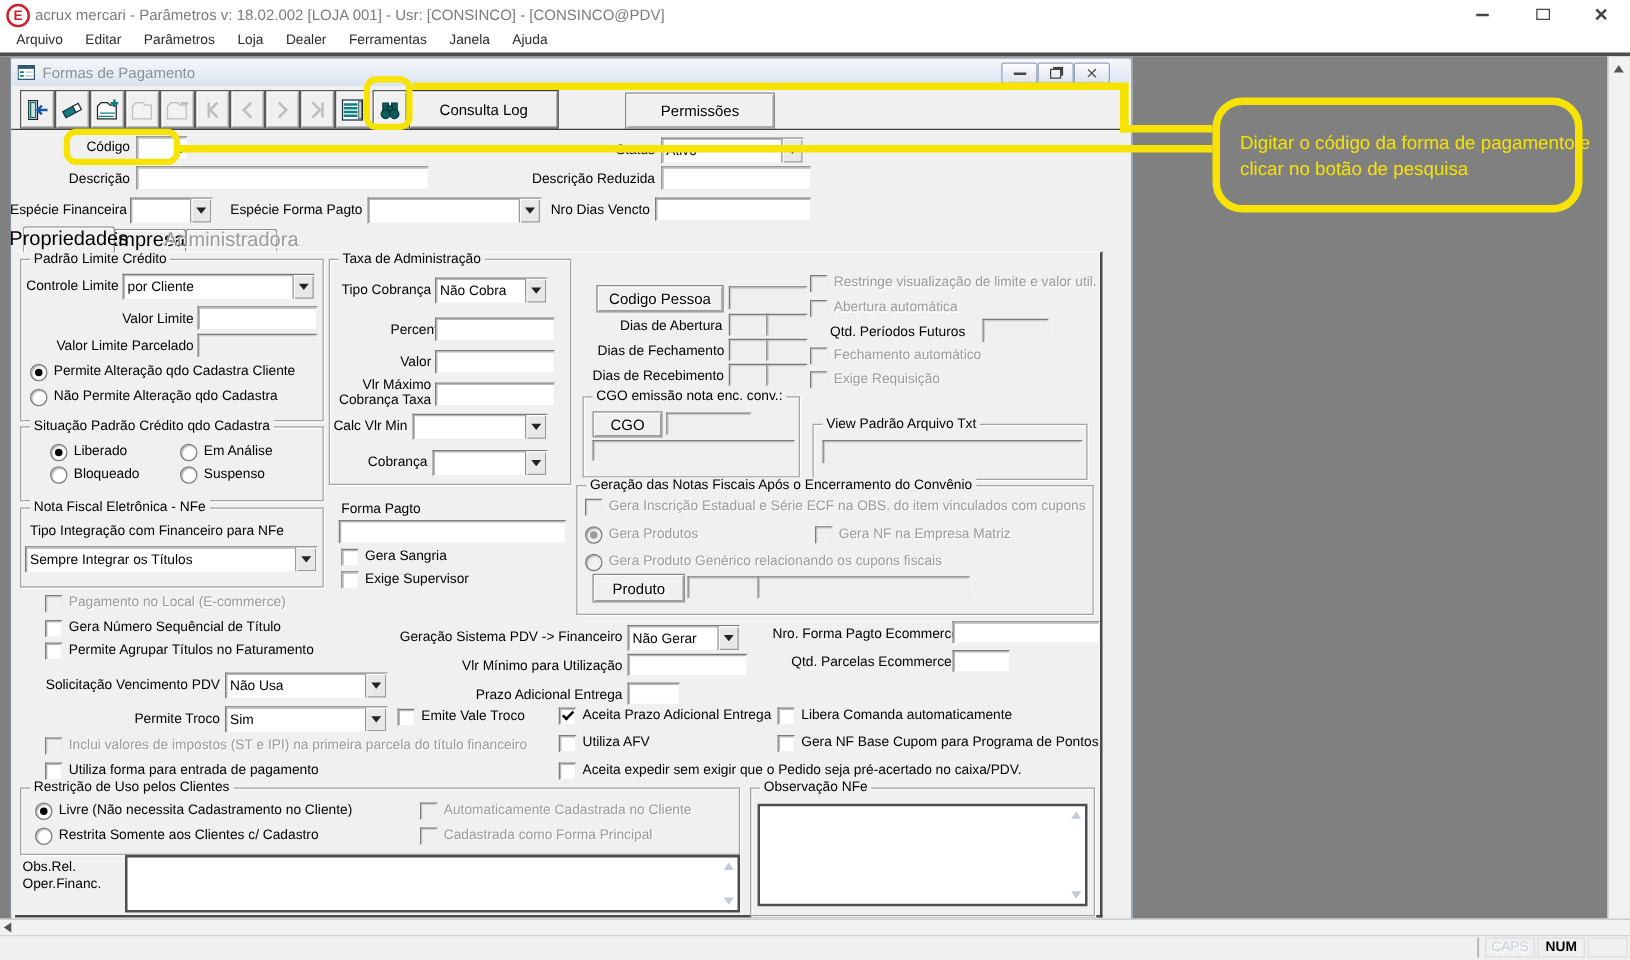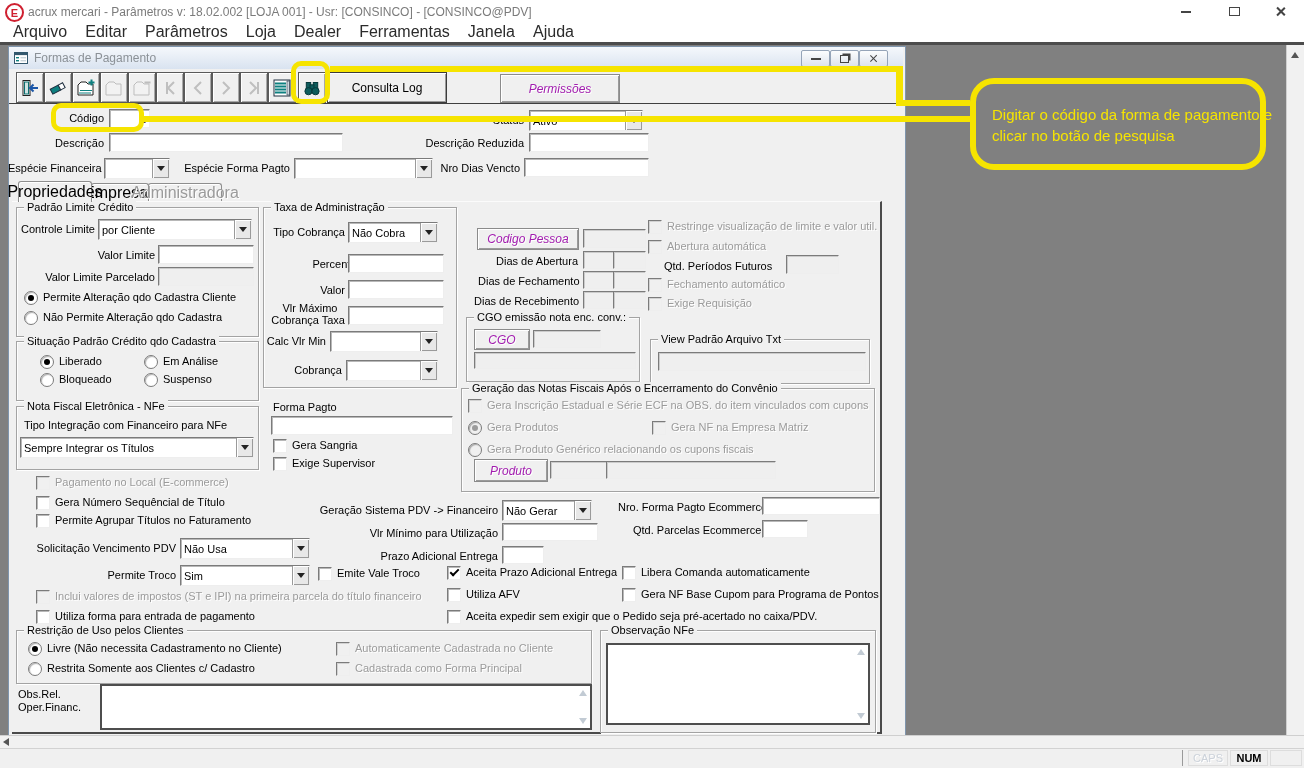--- a/index.html
+++ b/index.html
@@ -12,21 +12,21 @@
   .logo{left:5px;top:3px;width:15px;height:15px;border:2px solid #cf2030;border-radius:50%;
         color:#cf2030;font-weight:bold;font-size:11px;display:flex;align-items:center;justify-content:center;}
   .apptitle{left:28px;top:5px;color:#7b7b7b;font-size:12px;}
   .wbtn{width:44px;height:20px;top:1px;display:flex;align-items:center;justify-content:center;}
   .glyph-min{width:10px;height:1px;border-bottom:2px solid #444;}
   .glyph-max{width:9px;height:7px;border:1.5px solid #444;}
   .glyph-x{position:relative;width:11px;height:11px;}
   .glyph-x::before,.glyph-x::after{content:"";position:absolute;left:5px;top:0;width:1.5px;height:11px;background:#444;}
   .glyph-x::before{transform:rotate(45deg);} .glyph-x::after{transform:rotate(-45deg);}
   .menubar{left:0;top:22px;width:1304px;height:20px;background:#fff;display:flex;align-items:center;padding-left:4px;}
-  .menuitem{padding:0 9px;font-size:16px;color:#2b2b2b;}
+  .menuitem{padding:0 9px;font-size:11px;color:#2b2b2b;}
   .appdivider{left:0;top:42px;width:1304px;height:3px;background:#4c4c4c;}
   .mdi{left:0;top:45px;width:1304px;height:690px;background:#808080;}
   
   .vscroll{left:1286px;top:45px;width:17px;height:690px;background:#f1f1f1;border-left:1px solid #cfcfcf;}
   .hscroll{left:0;top:735px;width:1304px;height:13px;background:#f1f1f1;border-top:1px solid #cfcfcf;}
   .tri{width:0;height:0;}
   .tri-up{border-left:4px solid transparent;border-right:4px solid transparent;border-bottom:6px solid #555;}
   .tri-left{border-top:4px solid transparent;border-bottom:4px solid transparent;border-right:6px solid #555;}
   .statusbar{left:0;top:748px;width:1304px;height:20px;background:#f0f0f0;border-top:1px solid #d2d2d2;}
   .sbsep{left:1182px;top:750px;width:1px;height:16px;background:#9a9a9a;}
@@ -41,21 +41,21 @@
          display:flex;align-items:center;justify-content:center;}
   .glyph-res{width:7px;height:6px;border:1.2px solid #444;box-shadow:2px -2px 0 -0.5px #444;}
   .glyph-x2{position:relative;width:9px;height:9px;}
   .glyph-x2::before,.glyph-x2::after{content:"";position:absolute;left:4px;top:0;width:1.4px;height:9px;background:#444;}
   .glyph-x2::before{transform:rotate(45deg);} .glyph-x2::after{transform:rotate(-45deg);}
   .toolbar{left:9px;top:69px;width:894px;height:34px;background:#f0f0f0;border-bottom:2px solid #3f3f3f;}
   .tbtn{top:72px;width:26px;height:29px;background:#f0f0f0;border:1px solid #5a5a5a;
         box-shadow:inset 1px 1px 0 #fff,inset -1px -1px 0 #a8a8a8;display:flex;align-items:center;justify-content:center;}
   .pbtn{background:#f0f0f0;border:1px solid #3c3c3c;box-shadow:inset 1px 1px 0 #fff,inset -1px -1px 0 #9a9a9a;
         display:flex;align-items:center;justify-content:center;font-size:12px;}
-  .pbtn.dis{color:#a21caf;text-shadow:1px 1px 0 #fff;border-color:#8b8b8b;font-style:italic;}
+  .pbtn.dis{color:#000000;text-shadow:1px 1px 0 #fff;border-color:#8b8b8b;}
   .pbtn.dis::first-letter{text-decoration:underline;}
   
   .form{left:9px;top:104px;width:894px;height:629px;background:#f0f0f0;}
   .lbl{position:absolute;font-size:11px;color:#000;white-space:nowrap;}
   .lbl.r{text-align:right;}
   .dtx{color:#9b9b9b;text-shadow:1px 1px 0 #fff;}
   .field{position:absolute;background:#fff;border:1px solid;border-color:#7b7b7b #eee #eee #7b7b7b;
          box-shadow:inset 1px 1px 0 rgba(0,0,0,.28);font-size:11px;display:flex;align-items:center;padding:0 3px;}
   .field.dis{background:#efefef;box-shadow:inset 1px 1px 0 rgba(0,0,0,.15);}
   .combo{position:absolute;background:#fff;border:1px solid;border-color:#7b7b7b #eee #eee #7b7b7b;
@@ -390,21 +390,21 @@
   <div class="combo" style="left:348px;top:222px;width:88px;height:19px;">
     <span class="cval">Não Cobra</span>
     <span class="cbtn">
         <span class="carrow"></span>
       </span>
   </div>
   <div class="lbl r" style="left:285px;top:258px;width:60px;margin-left:20px;">Percentual</div>
   <div class="field" style="left:348px;top:254px;width:88px;height:17px;"></div>
   <div class="lbl r" style="left:305px;top:284px;width:40px;">Valor</div>
   <div class="field" style="left:348px;top:280px;width:88px;height:17px;"></div>
-  <div class="lbl r" style="left:275px;top:302px;width:70px;text-align:center;">Vlr Máximo</div>
+  <div class="lbl r" style="left:275px;top:302px;width:70px;">Vlr Máximo</div>
   <div class="lbl r" style="left:267px;top:314px;width:78px;">Cobrança Taxa</div>
   <div class="field" style="left:348px;top:306px;width:88px;height:17px;"></div>
   <div class="lbl r" style="left:266px;top:335px;width:60px;">Calc Vlr Min</div>
   <div class="combo" style="left:330px;top:331px;width:106px;height:19px;">
     <span class="cval"></span>
       <span class="cbtn">
         <span class="carrow"></span>
       </span>
   </div>
   <div class="lbl r" style="left:290px;top:364px;width:52px;">Cobrança</div>

